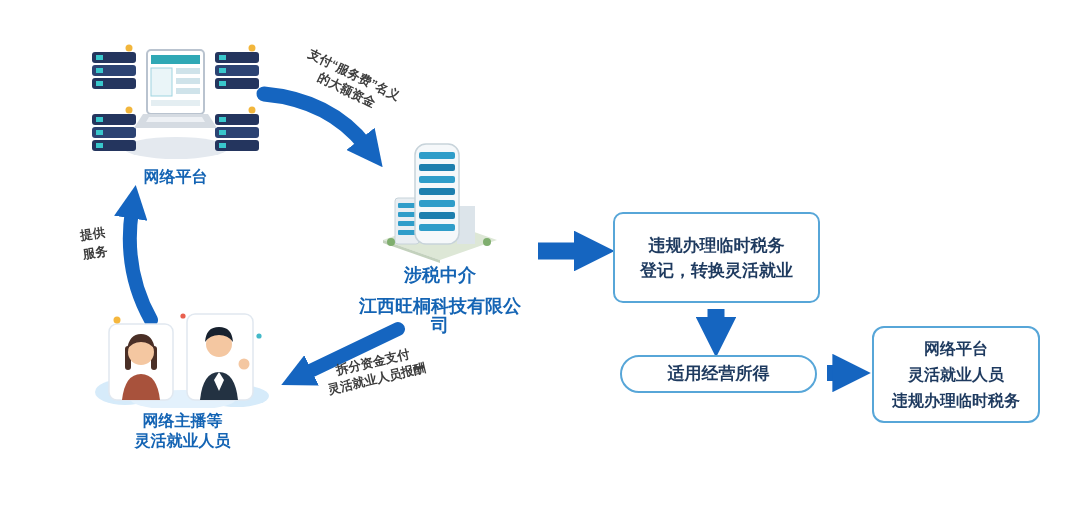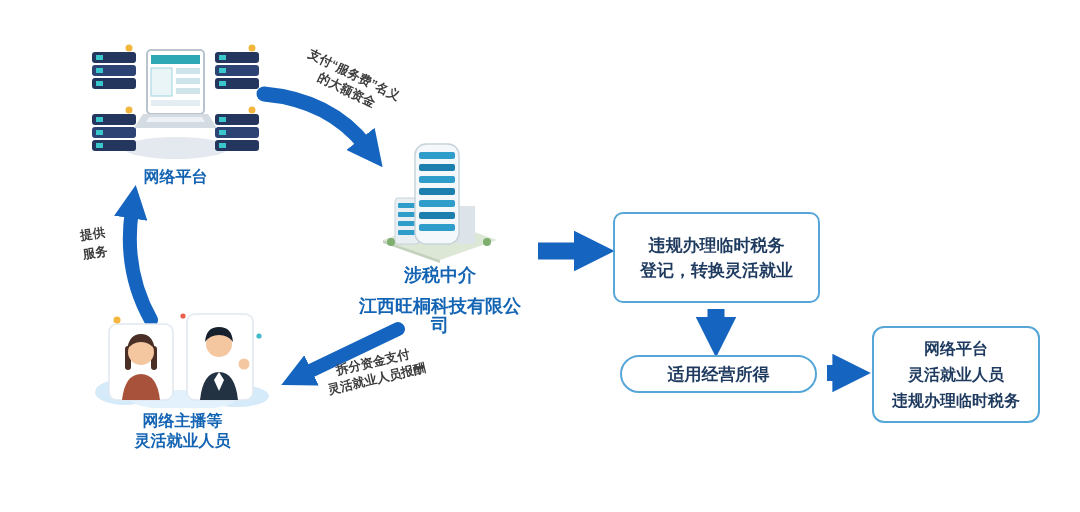--- a/index.html
+++ b/index.html
@@ -13,21 +13,21 @@
   .node-label {
     color:#1464b4; font-weight:700; font-size:16px; line-height:20px;
     text-align:center; margin-top:3px;
   }
   .node-label.small { font-size:18px; line-height:19px; }
   .box {
     position:absolute; border:2px solid #57a6d8; border-radius:10px; background:#ffffff;
     display:flex; flex-direction:column; align-items:center; justify-content:center;
     color:#1e3a5f; font-weight:700; font-size:17px; line-height:25px; text-align:center;
   }
-  .box--pill { border-radius:19px; }
+  .box--pill { border-radius:19px;font-family:Liberation Mono, monospace; }
   .box--result { font-size:16px; line-height:26px; border-radius:12px; }
   .edge-label {
     position:absolute; color:#3d3d3d; font-size:12.5px; line-height:17px;
     text-align:center; font-weight:600;
   }
 </style>
 </head>
 <body>
 
 <div class="canvas">

